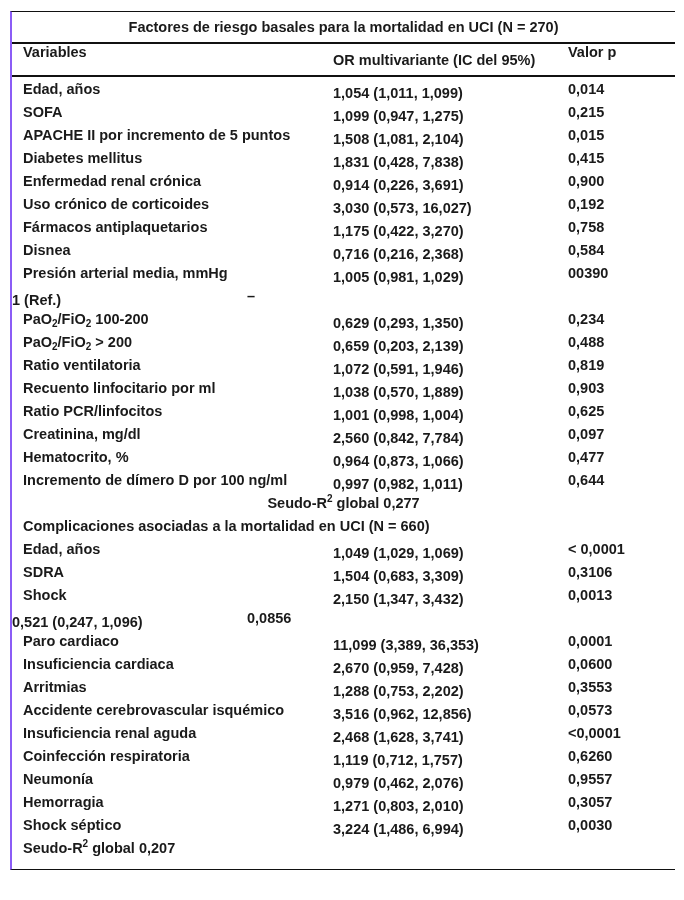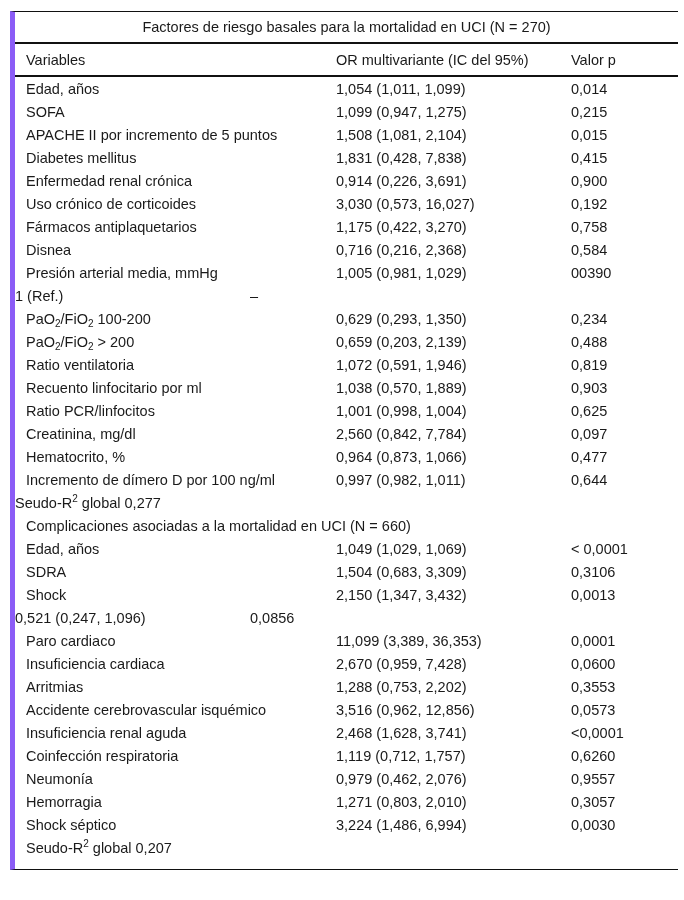--- a/index.html
+++ b/index.html
@@ -15,45 +15,47 @@
       color: #1a1a1a;
       font-size: 14.5px;
     }
     .table-wrap {
       position: absolute;
       left: 10px;
       top: 11px;
       width: 663px;
       border-top: 1.5px solid #111;
       border-bottom: 1.5px solid #111;
-      border-left: 5px solid #8b5cf6;
+      border-left: 2px solid #8b5cf6;
+      font-weight: bold;
     }
     .caption-row {
       height: 30px;
       display: flex;
       align-items: center;
       justify-content: center;
       border-bottom: 2px solid #111;
     }
     .header-row {
       height: 31px;
       display: flex;
-      align-items: center;
+      align-items: flex-start;
       border-bottom: 2px solid #111;
     }
     .row {
       height: 23px;
       display: flex;
       align-items: center;
     }
     .col-var { width: 321px; padding-left: 11px; box-sizing: border-box; white-space: nowrap; }
-    .col-or { width: 235px; padding-left: 0; white-space: nowrap; }
+    .col-or { width: 235px; padding-left: 0; white-space: nowrap; margin-top: 8px; }
     .col-p { flex: 1; white-space: nowrap; }
     .span-center {
       width: 100%;
+      text-align: center;
     }
     .span-left {
       padding-left: 11px;
     }
     sub { font-size: 10px; vertical-align: -3px; line-height: 0; }
     sup { font-size: 10px; vertical-align: 6px; line-height: 0; }
     .last-pad { height: 10px; }
   </style>
 </head>
 <body>

